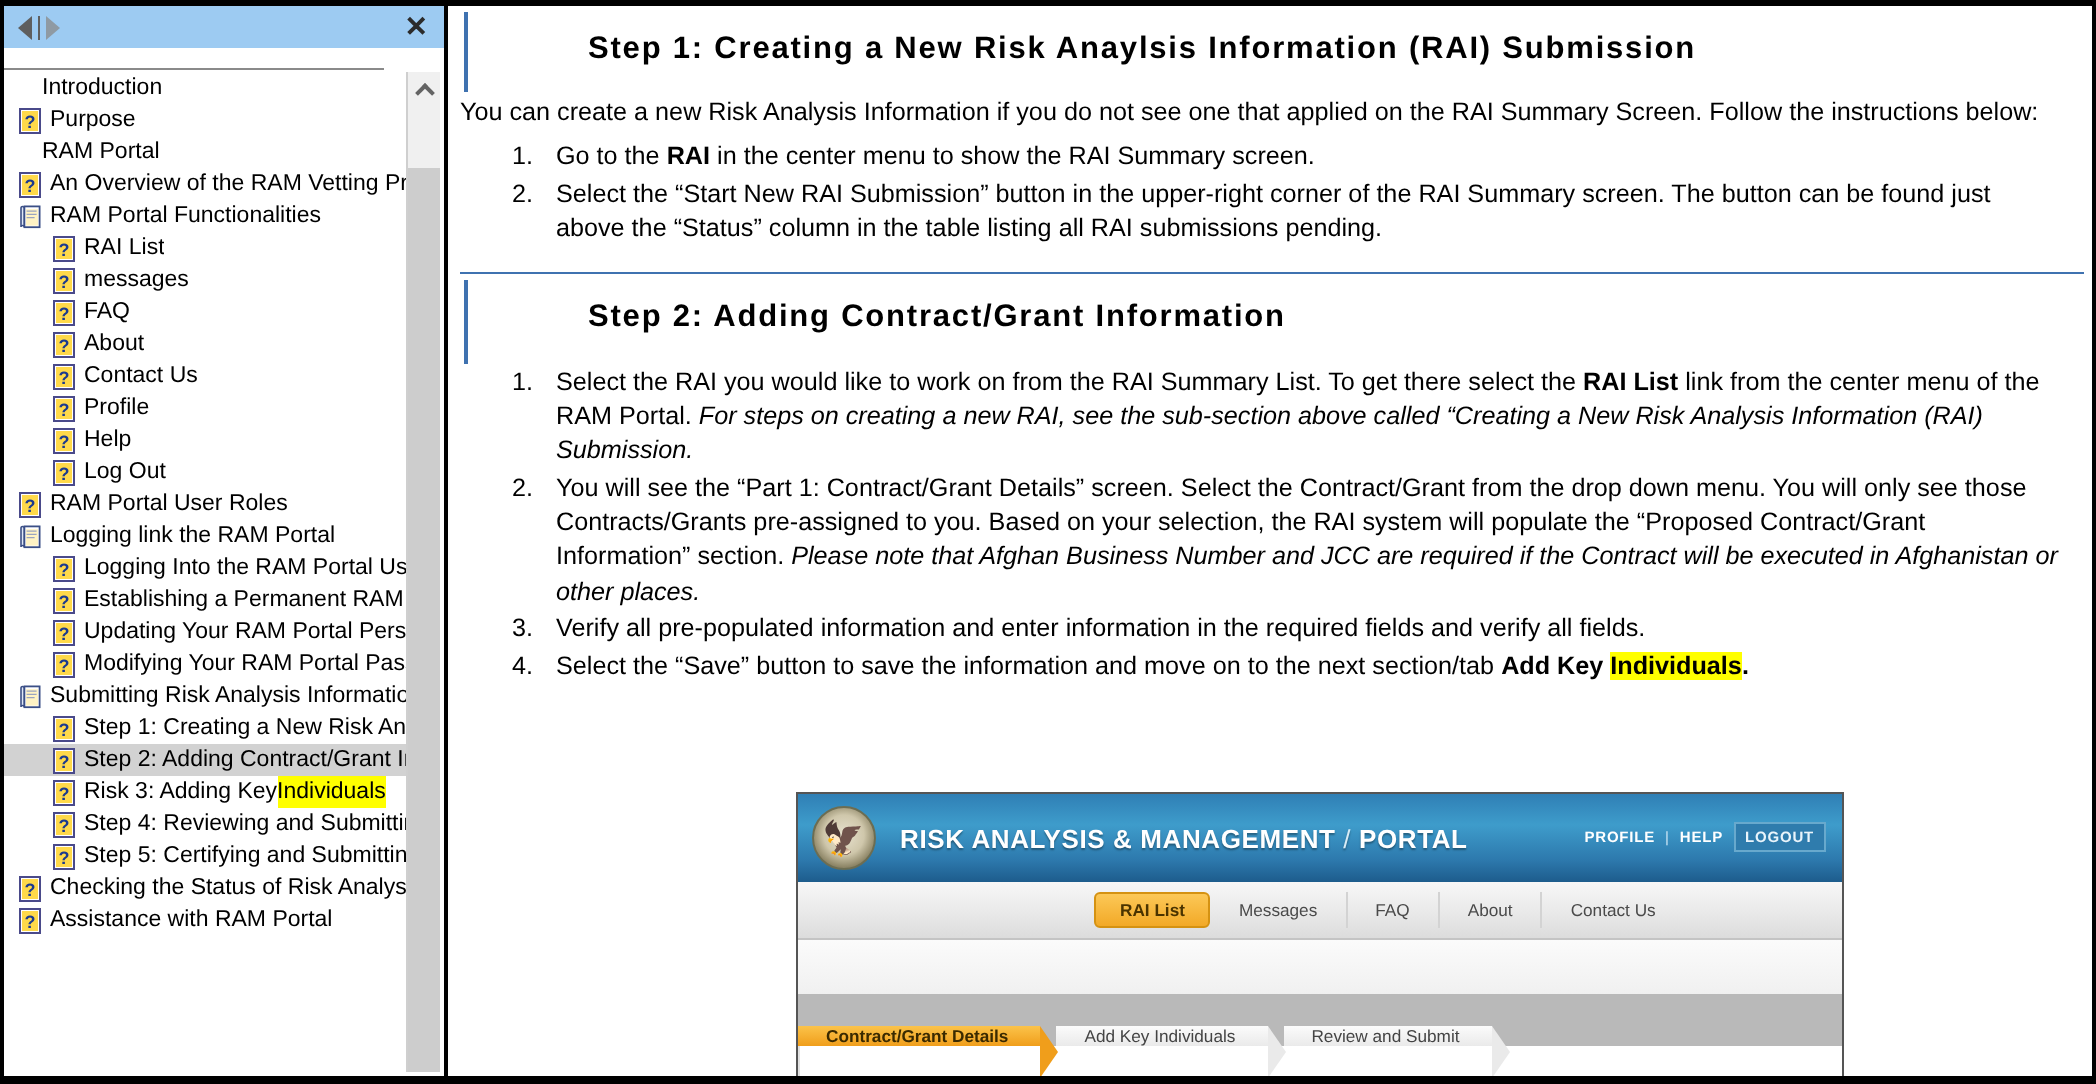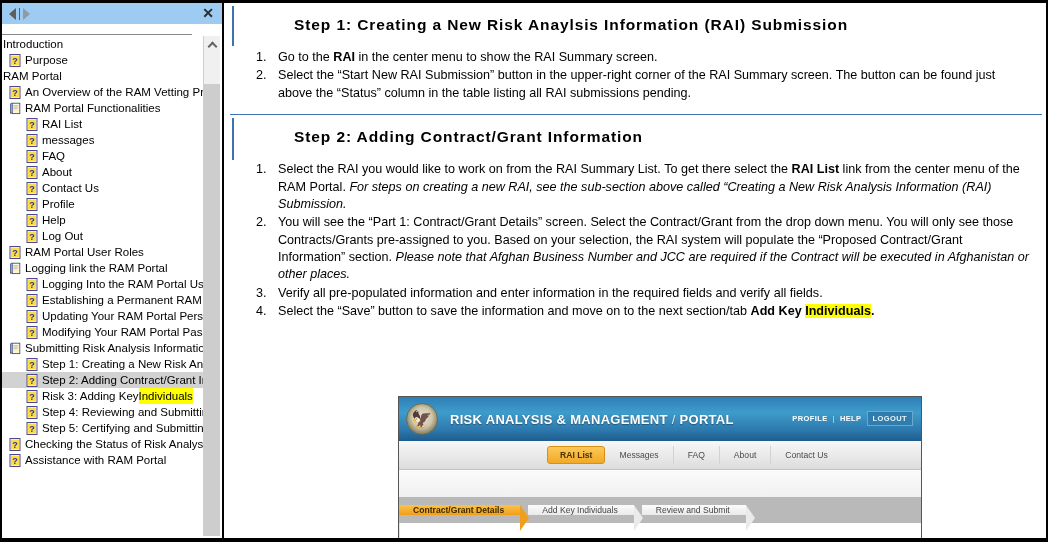--- a/index.html
+++ b/index.html
@@ -81,21 +81,21 @@
     font-size: 11.5px;
     color: #000000;
     white-space: nowrap;
     padding-left: 2px;
     line-height: 16px;
     font-family: "Liberation Sans", sans-serif;
   }
   .tree-item.selected {
     background: #d2d2d2;
   }
-  .lvl0 { padding-left: 1px; }
+  .lvl0 { padding-left: 19px; }
   .lvl1 { padding-left: 7px; }
   .lvl2 { padding-left: 24px; }
   .ico {
     flex: 0 0 auto;
     width: 13px; height: 13px;
     margin-right: 3px;
     position: relative;
   }
   .ico svg { display: block; }
   .no-ico { width: 0; margin-right: 0; }
@@ -276,21 +276,21 @@
     position: relative;
     height: 76px;
     background: linear-gradient(180deg,#fbfbfb 0%, #f2f2f2 30%, #ebebeb 52%, #ffffff 53%);
   }
   #portal-subbar {
     position: absolute;
     left: 0; right: 0; top: 27px;
     height: 26px;
     background: #b9b9b9;
     display: flex;
-    align-items: center;
+    align-items: flex-end;
   }
   .wtab {
     position: relative;
     font-size: 8.6px;
     color: #444444;
     display: flex;
     align-items: center;
     padding: 0 16px 0 14px;
     background: linear-gradient(180deg,#fbfbfb 0%, #eaeaea 100%);
     font-family: "Liberation Sans", sans-serif;
@@ -610,20 +610,21 @@
     </div>
   </div>
 
   <div id="content">
 
     <div class="section">
       <div class="heading-wrap">
         <div class="accent-bar" style="height:40px;"></div>
         <h1 class="step-title">Step 1: Creating a New Risk Anaylsis Information (RAI) Submission</h1>
       </div>
+      <p class="body-text">You can create a new Risk Analysis Information if you do not see one that applied on the RAI Summary Screen. Follow the instructions below:</p>
       <ol class="steps" id="step1-list">
           <li><span>Go to the </span><span class="bd">RAI</span><span> in the center menu to show the RAI Summary screen.</span></li>
           <li><span>Select the “Start New RAI Submission” button in the upper-right corner of the RAI Summary screen. The button can be found just above the “Status” column in the table listing all RAI submissions pending.</span></li>
         </ol>
     </div>
 
     <div class="hrule" style="margin-top:12px;"></div>
 
     <div class="section">
       <div class="heading-wrap">

